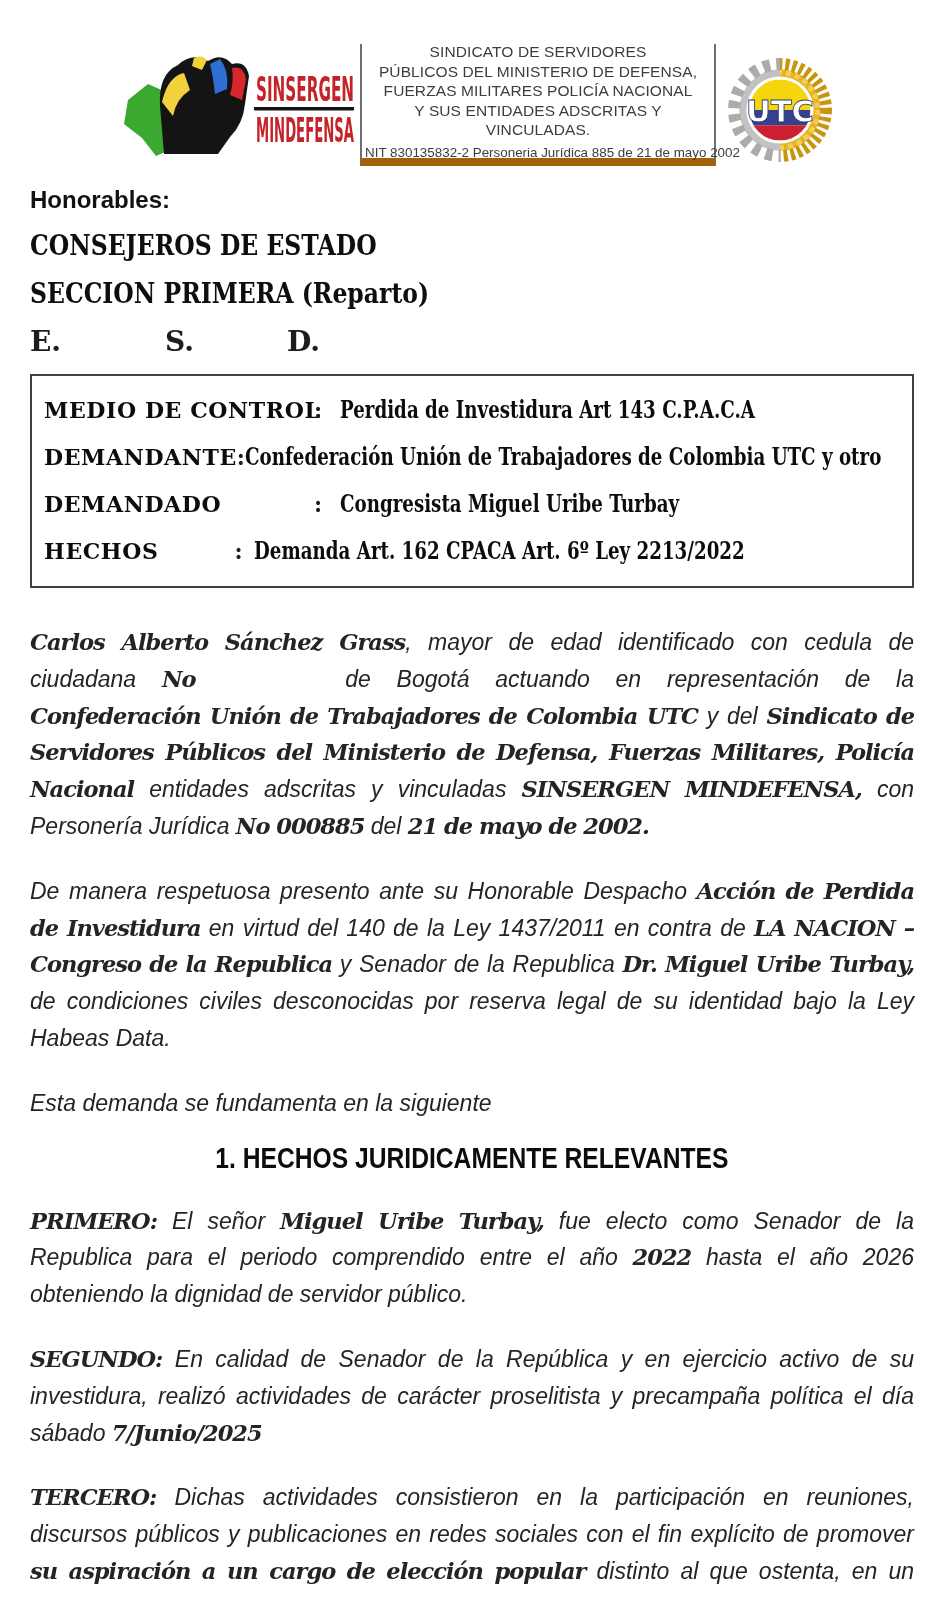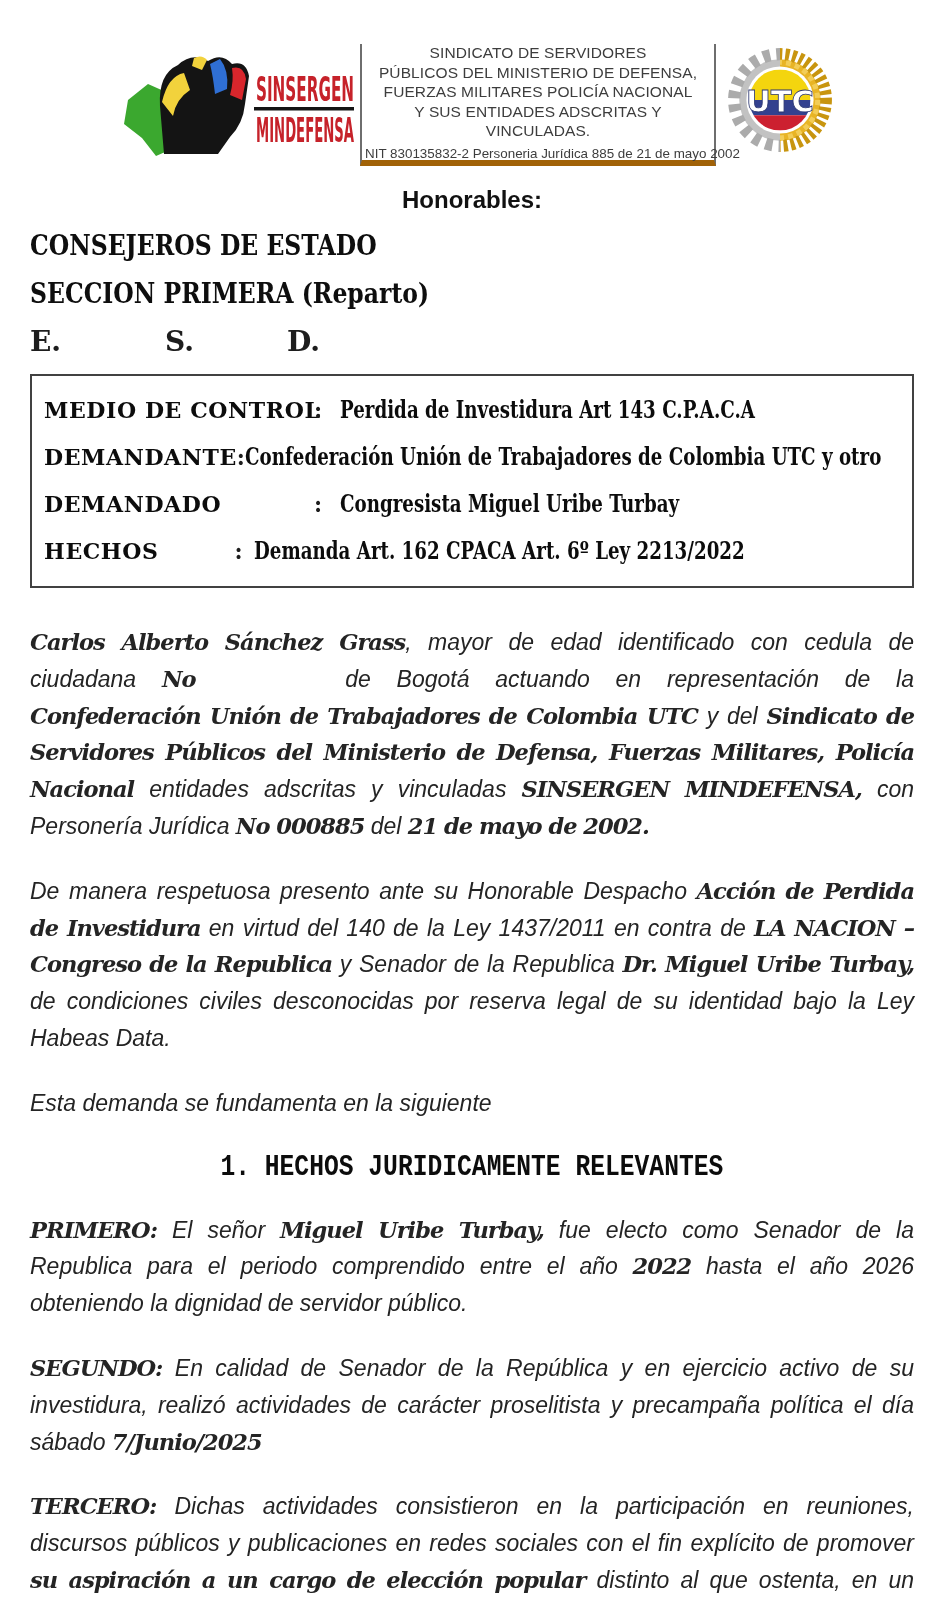--- a/index.html
+++ b/index.html
@@ -8,55 +8,55 @@
     background:#ffffff; color:#1d1d1d;
     font-family:"Liberation Sans", sans-serif;
   }
   .page { padding:40px 30px 0 30px; }
 
   
   .letterhead { display:flex; align-items:stretch; margin:4px 26px 0 84px; height:122px; }
   .logo-left { width:242px; flex:0 0 auto; }
   .hdr-center {
     width:346px; flex:0 0 auto; margin-left:4px;
-    border-left:2px solid #6e6e6e; border-right:2px solid #6e6e6e; border-bottom:6px solid #a16207;
+    border-left:2px solid #6e6e6e; border-right:2px solid #6e6e6e; border-bottom:8px solid #a16207;
     display:flex; flex-direction:column; justify-content:center; text-align:center;
     color:#3d3d3d; padding:4px 3px 3px 3px;
   }
   .hdr-line { font-size:15.5px; line-height:19.5px; letter-spacing:0.1px; }
   .hdr-nit  { font-size:13.4px; line-height:17px; margin-top:4px; white-space:nowrap; }
-  .logo-right { width:118px; flex:0 0 auto; margin-left:8px; display:flex; align-items:flex-start;text-decoration:underline; }
+  .logo-right { width:118px; flex:0 0 auto; margin-left:8px; display:flex; align-items:flex-end;text-decoration:underline; }
 
   
   .fb { font-family:"DejaVu Serif", serif; font-weight:700; letter-spacing:-1px; font-size:0.98em; }
   .cx { display:inline-block; transform:scaleX(0.84); transform-origin:0 50%; white-space:nowrap; }
   .cxc { display:inline-block; transform:scaleX(0.85); transform-origin:50% 50%; white-space:nowrap; }
 
   
-  .honorables { margin-top:20px; font-size:24px; font-weight:bold; color:#111;text-align:center; }
+  .honorables { margin-top:20px; font-size:24px; font-weight:bold; color:#111; }
   .addr-line  { margin-top:15px; font-size:28px; color:#0e0e0e;
                 font-family:"DejaVu Serif", serif; font-weight:700; }
   .esd { margin-top:15px; font-size:28px; font-family:"DejaVu Serif", serif; font-weight:700; display:flex; }
   .esd span:nth-child(1){ width:135px; }
   .esd span:nth-child(2){ width:122px; }
 
   
   .case-box { border:2px solid #414141; margin-top:16px; padding:10px 12px 12px 12px; }
   .case-row { display:flex; align-items:center; height:47px; }
   .case-label { width:252px; font-family:"DejaVu Serif", serif; font-weight:700;
                 font-size:22px; letter-spacing:0.6px; color:#0c0c0c; white-space:nowrap; }
   .case-colon { width:44px; text-align:center; font-family:"DejaVu Serif", serif; font-weight:700; font-size:22px; }
   .case-value { flex:1; font-family:"DejaVu Serif", serif; font-weight:700; font-size:24px; color:#0c0c0c; }
   .case-value .cx { transform:scaleX(0.76); }
 
   
   .para { font-size:23px; line-height:1.6; text-align:justify; margin:28px 0 0 0; color:#242424;font-style:italic; }
   .para.first { margin-top:36px; }
   .gap { display:inline-block; width:124px; }
-  .section-heading { margin-top:29px; text-align:center; font-family:Liberation Mono, monospace;
+  .section-heading { margin-top:20px; text-align:center; font-family:Liberation Sans, sans-serif;
                      font-weight:700; font-size:29px; color:#0c0c0c; }
 </style>
 </head>
 <body>
 
 <div class="page">
 
   <header class="letterhead">
 
     <div class="logo-left">

